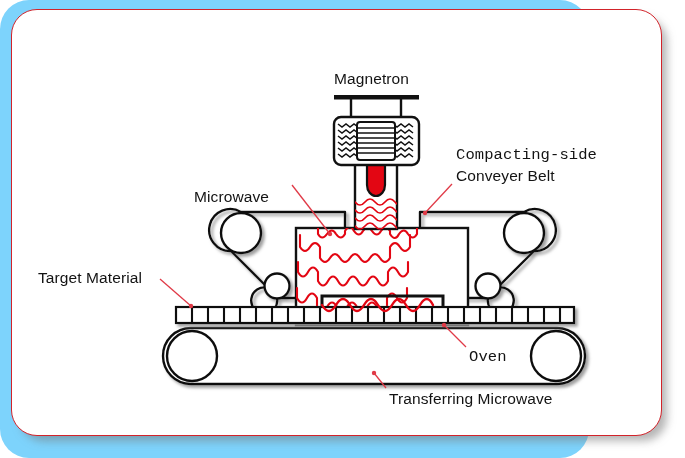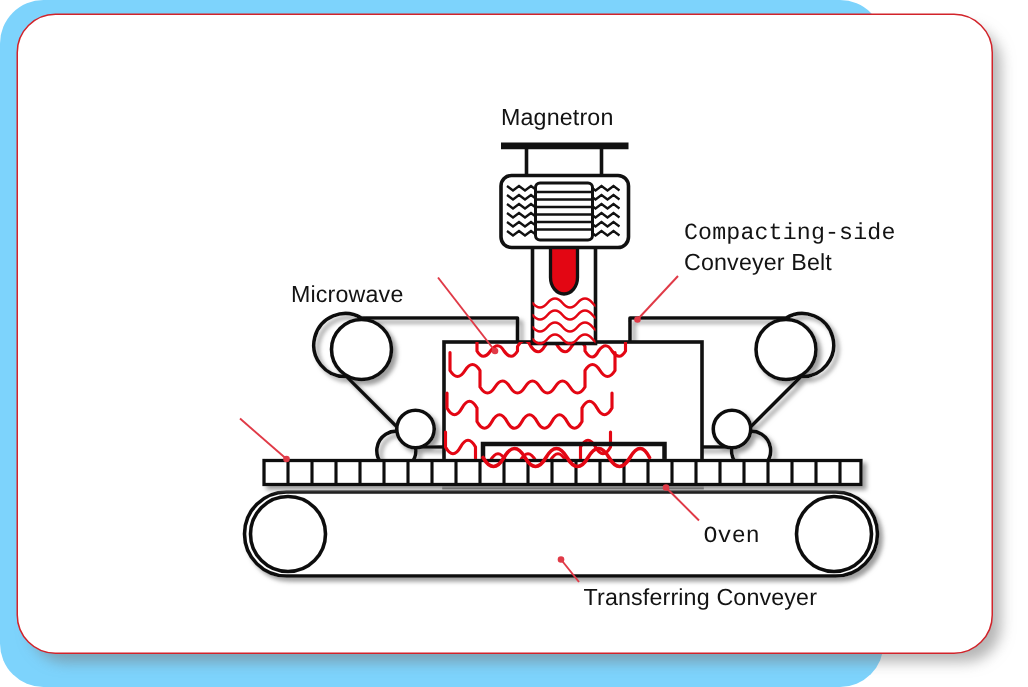--- a/index.html
+++ b/index.html
@@ -191,18 +191,19 @@
   </svg>
 
   <div class="lbl" style="left:334px; top:70px;">Magnetron</div>
 
   <div class="lbl" style="left:194px; top:188px;">Microwave</div>
 
   <div class="lbl" style="left:456px; top:146px;font-family:Liberation Mono, monospace;">Compacting-side</div>
 
   <div class="lbl" style="left:456px; top:167px;">Conveyer Belt</div>
 
+  <div class="lbl" style="left:38px; top:269px;">Target Material</div>
 
   <div class="lbl" style="left:469px; top:348px;font-family:Liberation Mono, monospace;">Oven</div>
 
-  <div class="lbl" style="left:389px; top:390px;">Transferring Conveyer</div>
+  <div class="lbl" style="left:389px; top:390px;">Transferring Microwave</div>
 
 </div>
 
 </body></html>

